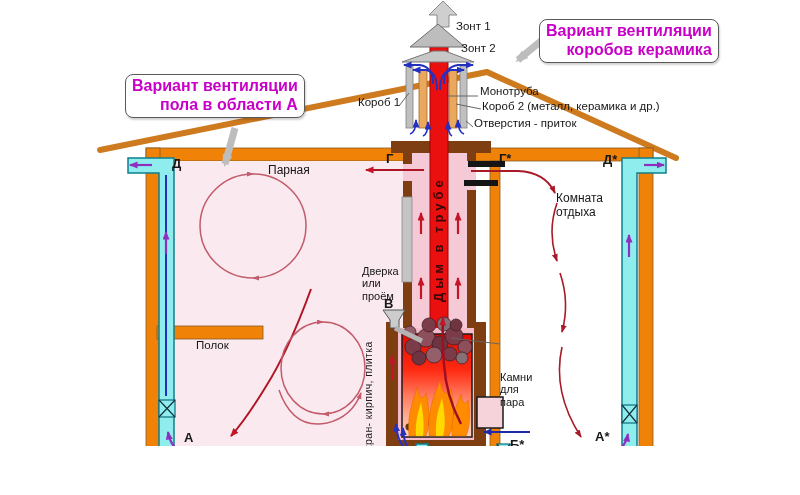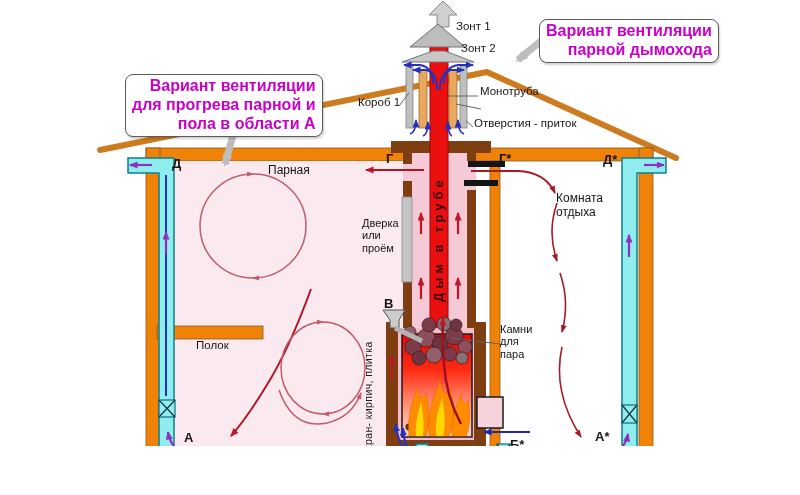--- a/index.html
+++ b/index.html
@@ -1,21 +1,21 @@
 <!DOCTYPE html>
 <html><head>
 <meta charset="utf-8">
 <style>
   html,body{margin:0;padding:0;background:#ffffff;}
   #canvas{position:relative;width:800px;height:446px;background:#ffffff;overflow:hidden;
           font-family:"Liberation Sans",sans-serif;}
   #shapes{position:absolute;left:0;top:0;}
   .lbl{position:absolute;color:#161616;font-size:11.5px;line-height:1.15;white-space:nowrap;}
   .pt{position:absolute;color:#161616;font-size:13px;font-weight:bold;white-space:nowrap;}
-  .small{font-size:11px;line-height:1.12;white-space:normal;}
+  .small{font-size:11px;line-height:1.12;white-space:normal;margin-top:48px;}
   .center{text-align:left;}
   .rot{position:absolute;transform:rotate(-90deg);transform-origin:0 0;white-space:nowrap;}
   .callout{position:absolute;background:#ffffff;border:1.5px solid #5a5a5a;border-radius:8px;
            padding:2px 6px;color:#C800C8;font-weight:bold;font-size:16px;line-height:1.18;
            box-shadow:1px 2px 2px rgba(0,0,0,.18);text-align:right;}
   .callout div{white-space:nowrap;}
   #dym{color:#3A0606;font-weight:bold;font-size:13px;letter-spacing:4px;}
   #ekran{color:#1c1c1c;font-size:10.5px;letter-spacing:.4px;}
 </style>
 </head>
@@ -216,29 +216,29 @@
   <g fill="none" stroke="#BDBDBD" stroke-width="7">
     <path d="M235,128 L225,164" marker-end="url(#mG)"></path>
     <path d="M547,36 L518,60" marker-end="url(#mG)"></path>
   </g>
 </svg>
 
 <div class="lbl" style="left:456px;top:20px">Зонт 1</div>
 <div class="lbl" style="left:461px;top:42px">Зонт 2</div>
 <div class="lbl" style="left:358px;top:96px">Короб 1</div>
 <div class="lbl" style="left:480px;top:85px">Монотруба</div>
+<div class="lbl" style="left:482px;top:100px">Короб 2 (металл, керамика и др.)</div>
 <div class="lbl" style="left:474px;top:117px">Отверстия - приток</div>
 
 <div class="callout" style="left:539px;top:19px">
   <div>Вариант вентиляции</div>
-  <div>парной дымохода</div>
+  <div>коробов керамика</div>
 </div>
 <div class="callout" style="left:125px;top:74px">
   <div>Вариант вентиляции</div>
-  <div>для прогрева парной и</div>
   <div>пола  в области А</div>
 </div>
 
 <div class="lbl" style="left:268px;top:164px;font-size:12px">Парная</div>
 <div class="lbl center" style="left:556px;top:192px;width:80px;font-size:12px">
   <div>Комната</div>
   <div>отдыха</div>
 </div>
 <div class="lbl small center" style="left:362px;top:217px;width:42px">
   <div>Дверка</div>

